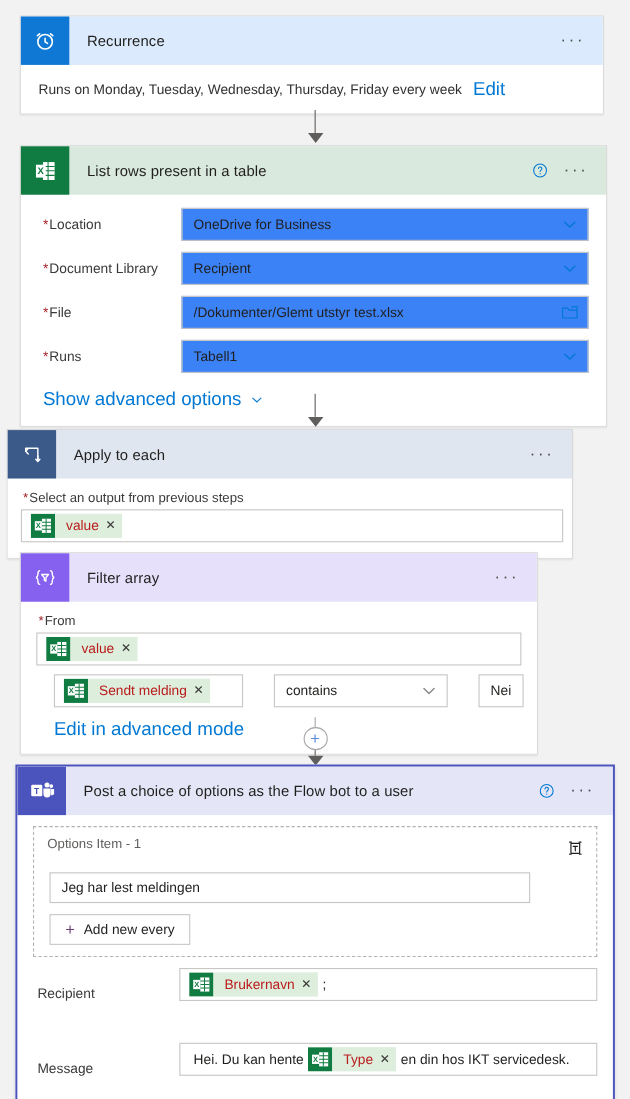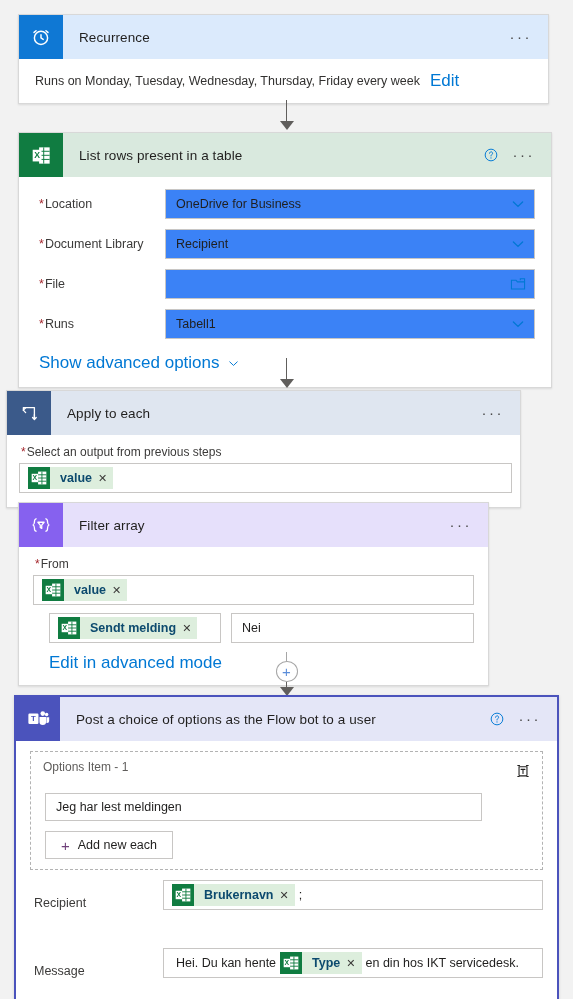--- a/index.html
+++ b/index.html
@@ -105,24 +105,23 @@
     align-items: center;
     background: #ddeedd;
     height: 22px;
     padding-right: 6px;
     vertical-align: middle;
     flex: 0 0 auto;
   }
   .token .tok-ico { width: 22px; height: 22px; flex:0 0 22px; display:block; }
   .token .tok-label {
     font-size: 12.5px;
-    color: #0c4a6e;
+    color: #b91c1c;
     padding: 0 6px 0 10px;
     white-space: nowrap;
-    font-weight: bold;
   }
   .token .tok-x {
     font-size: 11px;
     color: #3b3a39;
     cursor: pointer;
     line-height: 1;
   }
   .token-field {
     border: 1px solid #c8c6c4;
     background: #fff;
@@ -202,21 +201,21 @@
     padding-left: 2px;
   }
 
   #card-filter { position: absolute; left: 18px; top: 502px; width: 471px; }
   #card-filter .card-header { background: #e6e0fb; }
   #card-filter .card-icon { background: #8661ef; }
   #card-filter .card-body { padding: 10px 14px 12px 14px; }
   .filter-cond-row {
     display: flex;
     align-items: center;
-    gap: 10px;
+    gap: 28px;
     margin-top: 8px;
     padding-left: 16px;
   }
   .cond-token-box {
     width: 172px; flex: 0 0 172px;
     height: 30px;
     border: 1px solid #c8c6c4;
     background: #fff;
     display: flex;
     align-items: center;
@@ -382,20 +381,21 @@
         <span class="val">Recipient</span>
         <svg class="chev" viewBox="0 0 16 16" fill="none" stroke="#0078d4" stroke-width="1.3">
             <path d="M3.4 6l4.6 4.4L12.6 6" stroke-linecap="round"></path>
           </svg>
       </div>
     </div>
 
     <div class="field-row">
       <div class="field-label"><span class="req">*</span><span>File</span></div>
       <div class="field-control">
+        <span class="val">/Dokumenter/Glemt utstyr test.xlsx</span>
         <svg class="folder-ico" viewBox="0 0 18 15" fill="none" stroke="#0078d4" stroke-width="1.2">
           <path d="M1.6 13.2V3.2h5.2l1.5 1.9h8.1v8.1z"></path>
           <path d="M11.6 3.2V1.6h4.8v3.5"></path>
         </svg>
       </div>
     </div>
 
     <div class="field-row">
       <div class="field-label"><span class="req">*</span><span>Runs</span></div>
       <div class="field-control">
@@ -514,20 +514,26 @@
                 <line x1="15.2" y1="5" x2="15.2" y2="19"></line>
               </g>
               <rect x="4" y="7.4" width="7" height="9.2" fill="#ffffff"></rect>
               <text x="7.5" y="14.3" font-family="Liberation Sans, sans-serif" font-size="7.5" font-weight="bold" fill="#107c41" text-anchor="middle">X</text>
             </svg>
           </span>
           <span class="tok-label">Sendt melding</span>
           <span class="tok-x">✕</span>
         </span>
       </div>
+      <div class="cond-op">
+        <span>contains</span>
+        <svg class="chev" viewBox="0 0 16 16" fill="none" stroke="#8a8886" stroke-width="1.3">
+            <path d="M3.4 6l4.6 4.4L12.6 6" stroke-linecap="round"></path>
+          </svg>
+      </div>
       <div class="cond-val">
         <span>Nei</span>
       </div>
     </div>
 
     <div class="link-row" style="padding-left:16px;padding-top:10px;">
       <span class="link">Edit in advanced mode</span>
     </div>
   </div>
 </div>
@@ -573,21 +579,21 @@
       </div>
       <span class="trash-btn">
         <svg width="18" height="18" viewBox="0 0 20 20" fill="none" stroke="#201f1e" stroke-width="1.2">
           <path d="M5.6 6.3h8.8v9.2a1 1 0 01-1 1H6.6a1 1 0 01-1-1z"></path>
           <path d="M4.2 5.0h2.0M13.8 5.0h2.0M4.2 17.2h1.6M14.2 17.2h1.6" stroke-linecap="round"></path>
           <path d="M7.8 9.3h4.4M10 9.3v4.6" stroke-linecap="round"></path>
         </svg>
       </span>
       <div class="add-item-btn">
         <span class="plus-glyph">+</span>
-        <span>Add new each</span>
+        <span>Add new every</span>
       </div>
     </div>
 
     <div class="teams-row">
       <div class="field-label">Recipient</div>
       <div class="token-field" style="flex:1 1 auto;">
         <span class="token">
           <span class="tok-ico">
             <svg width="22" height="22" viewBox="0 0 24 24">
               <rect width="24" height="24" fill="#107c41"></rect>

